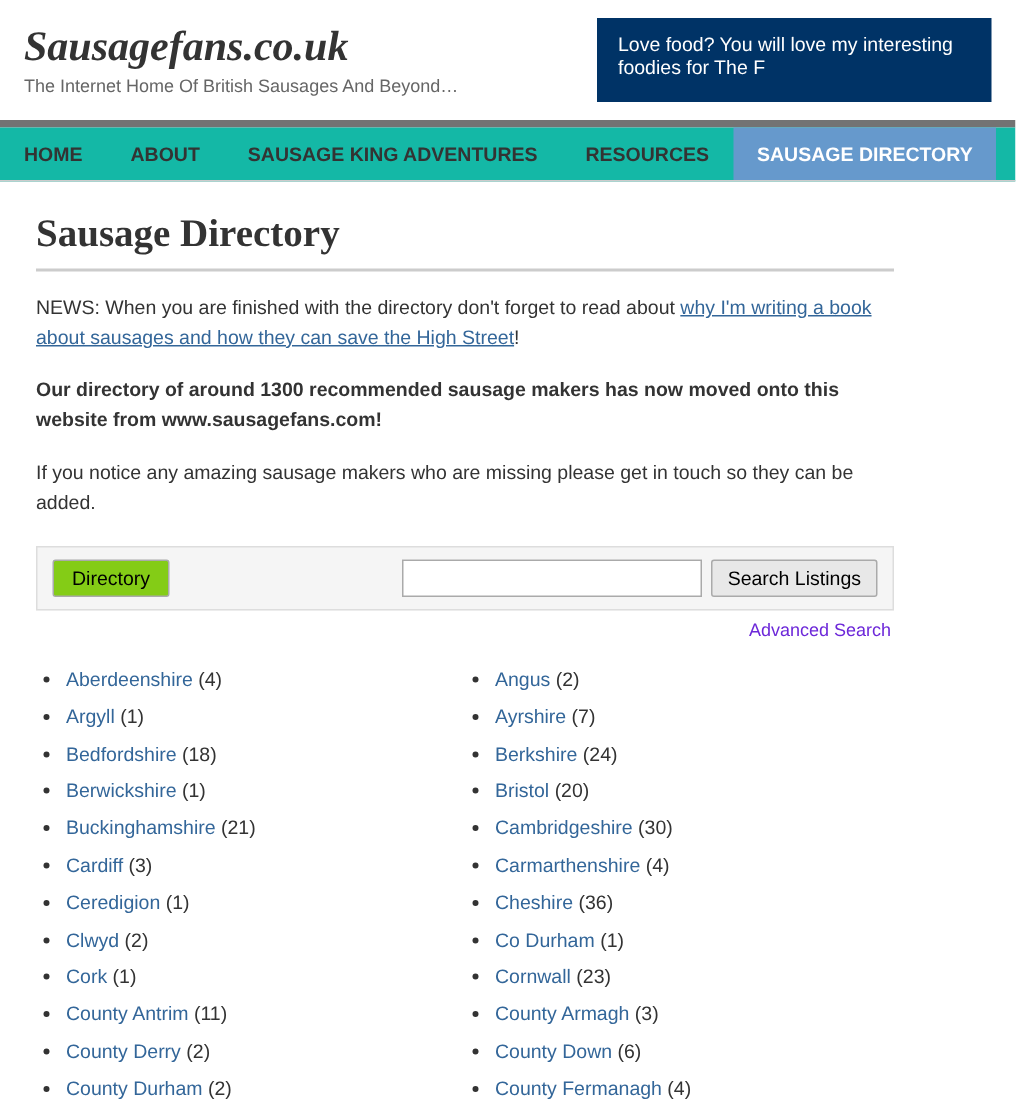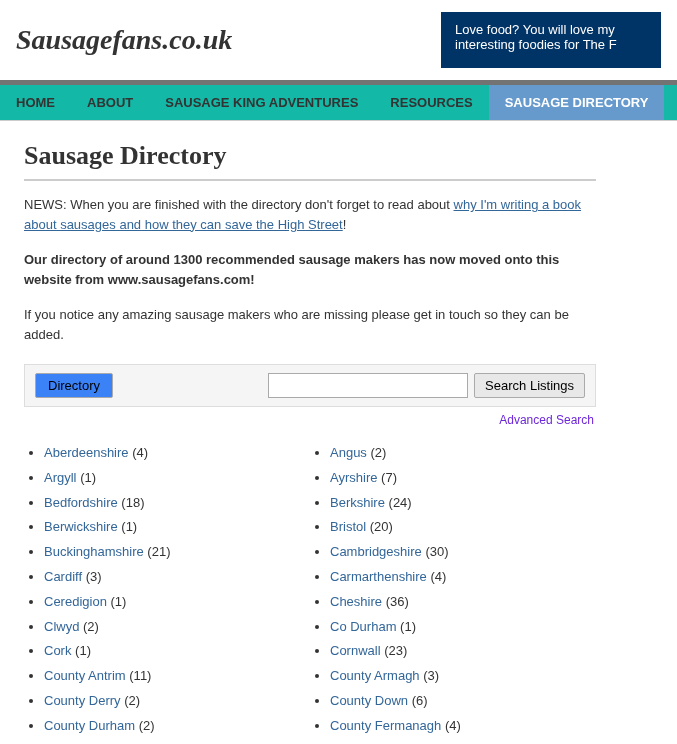--- a/index.html
+++ b/index.html
@@ -2,59 +2,60 @@
 <html><head>
   <meta charset="utf-8">
   <style>
     * { margin: 0; padding: 0; box-sizing: border-box; }
     body { font-family: Arial, sans-serif; font-size: 14px; color: #333; background: #fff; width: 677px; }
 
     
     .header { display: flex; align-items: center; justify-content: space-between; padding: 12px 16px; border-bottom: 5px solid #737373; }
     .site-title { font-family: Georgia, serif; font-size: 28px; font-weight: bold; color: #333; font-style: italic; }
     .site-tagline { font-size: 12px; color: #666; margin-top: 2px; }
-    .header-ad { background: #003366; color: #fff; font-size: 13px; padding: 10px 14px; width: 220px; min-height: 56px; overflow: hidden; }
+    .header-ad { background: #003366; color: #fff; font-size: 13px; padding: 10px 14px; width: 263px; min-height: 56px; overflow: hidden; }
 
     
     nav { background: #14b8a6; border-bottom: 1px solid #ccc; display: flex; align-items: center; }
     nav a { display: block; padding: 10px 16px; font-size: 13px; font-weight: bold; color: #333; text-decoration: none; white-space: nowrap; }
     nav a.active { background: #6699cc; color: #fff; }
 
     
     .content { padding: 20px 24px; max-width: 620px; }
     h1 { font-size: 26px; font-weight: bold; color: #333; border-bottom: 2px solid #ccc; padding-bottom: 8px; margin-bottom: 14px; font-family: Georgia, serif; }
 
     .news-text { font-size: 13px; color: #333; margin-bottom: 16px; line-height: 1.5; }
     .news-text a { color: #336699; }
     .bold-notice { font-size: 13px; font-weight: bold; color: #333; margin-bottom: 16px; line-height: 1.5; }
     .info-text { font-size: 13px; color: #333; margin-bottom: 20px; line-height: 1.5; }
 
     
     .toolbar { display: flex; align-items: center; gap: 10px; margin-bottom: 6px; background: #f5f5f5; border: 1px solid #ddd; padding: 8px 10px; }
-    .toolbar-btn { padding: 4px 12px; font-size: 13px; border: 1px solid #aaa; background: #3b82f6; cursor: pointer; border-radius: 2px; }
+    .toolbar-btn { padding: 4px 12px; font-size: 13px; border: 1px solid #aaa; background: #84cc16; cursor: pointer; border-radius: 2px; }
     .toolbar-search { flex: 1; display: flex; align-items: center; justify-content: flex-end; gap: 6px; }
     .toolbar-input { border: 1px solid #aaa; padding: 4px 8px; font-size: 13px; width: 200px; }
     .toolbar-search-btn { padding: 4px 10px; font-size: 13px; border: 1px solid #aaa; background: #e8e8e8; cursor: pointer; border-radius: 2px; }
     .advanced-link { text-align: right; font-size: 12px; color: #336699; margin-bottom: 16px; padding-right: 2px; }
     .advanced-link a { color: #6d28d9; text-decoration: none; }
 
     
     .directory-grid { display: flex; gap: 0; }
     .directory-col { flex: 1; }
     .directory-col ul { list-style: disc; padding-left: 20px; }
     .directory-col ul li { margin-bottom: 4px; font-size: 13px; line-height: 1.6; }
     .directory-col ul li a { color: #336699; text-decoration: none; }
     .directory-col ul li .count { color: #333; }
   </style>
 </head>
 <body>
 
 <div class="header">
   <div>
     <div class="site-title">Sausagefans.co.uk</div>
+    <div class="site-tagline">The Internet Home Of British Sausages And Beyond…</div>
   </div>
   <div class="header-ad">Love food? You will love my interesting foodies for The F</div>
 </div>
 
 <nav>
   <a href="#">HOME</a>
   <a href="#">ABOUT</a>
   <a href="#">SAUSAGE KING ADVENTURES</a>
   <a href="#">RESOURCES</a>
   <a href="#" class="active">SAUSAGE DIRECTORY</a>

